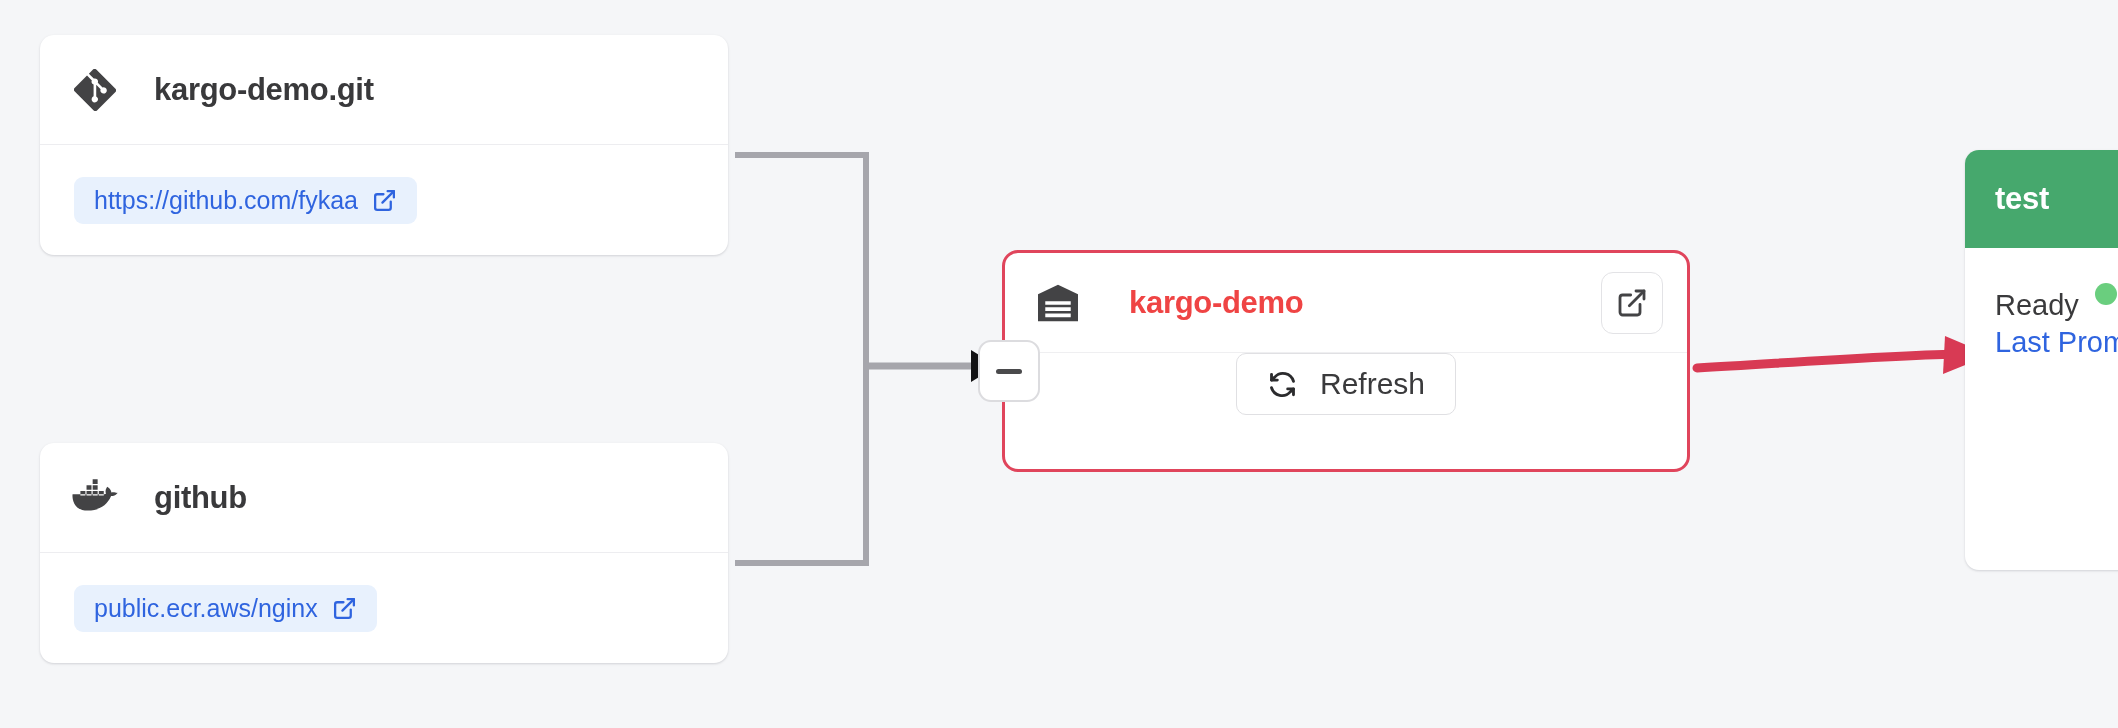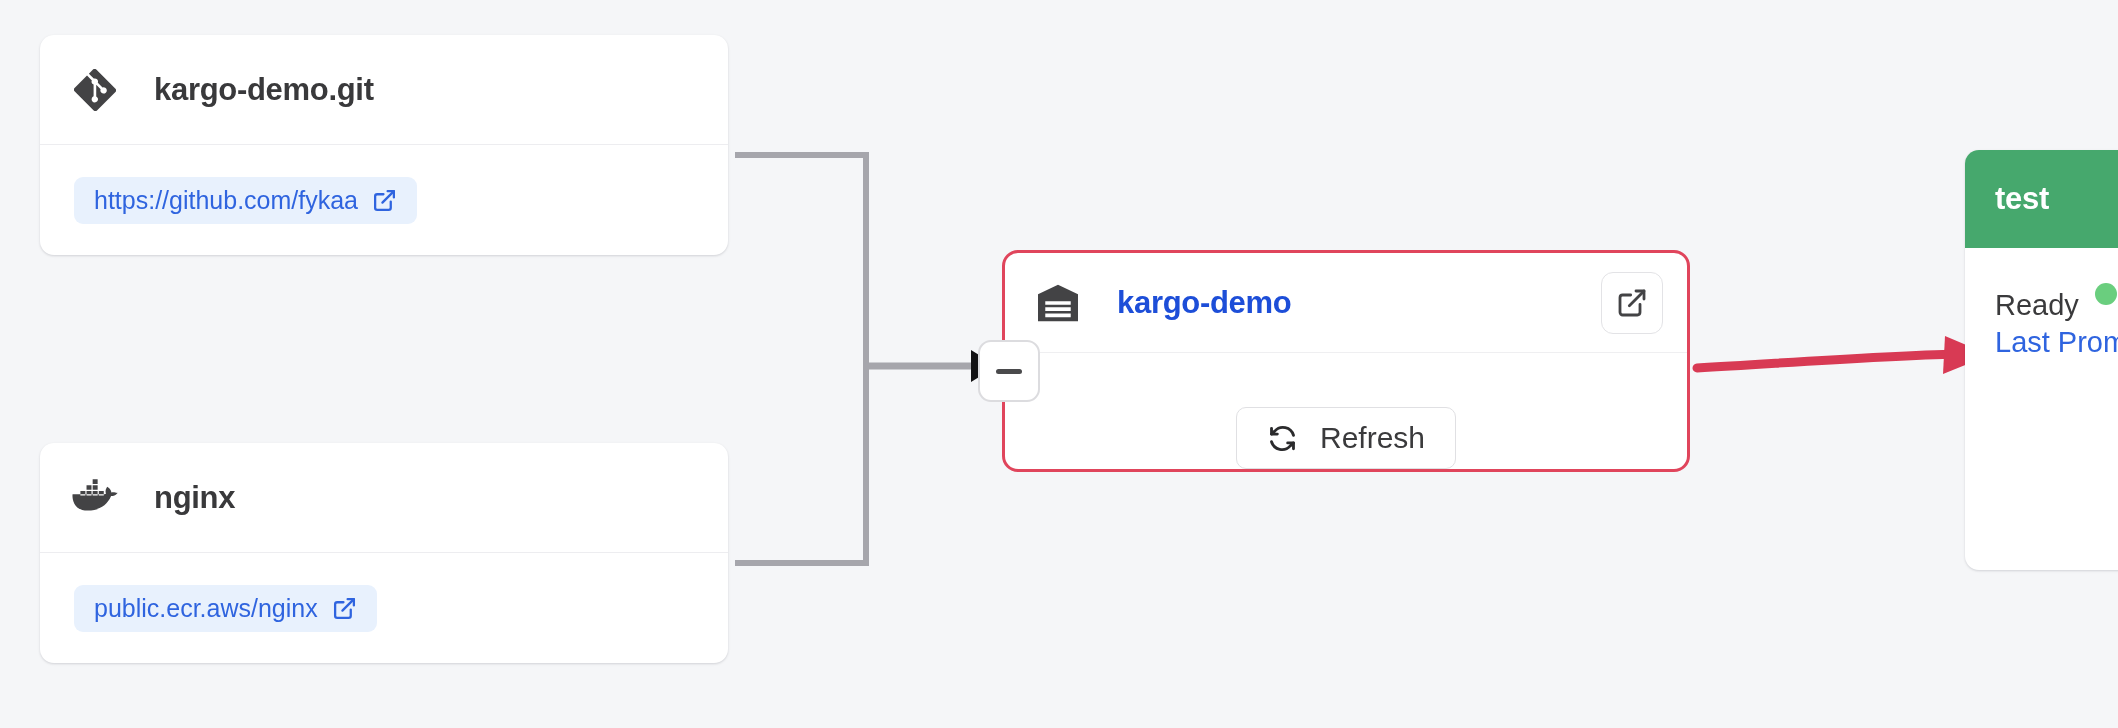--- a/index.html
+++ b/index.html
@@ -76,39 +76,39 @@
     z-index: 4;
   }
   .wh-head {
     height: 100px;
     display: flex;
     align-items: center;
     padding: 0 24px 0 30px;
     border-bottom: 1px solid #efeff1;
   }
   .wh-title {
-    margin-left: 36px;
+    margin-left: 48px;
     font-size: 31px;
     font-weight: 700;
-    color: #1d4ed8;
+    color: #ef4444;
     letter-spacing: -.3px;
     flex: 1 1 auto;
     white-space: nowrap;
   }
   .icon-btn {
     width: 62px; height: 62px;
     border: 1px solid #e3e3e6;
     border-radius: 12px;
     background: #fff;
     display: flex; align-items: center; justify-content: center;
     cursor: pointer;
   }
   .wh-body {
     height: 116px;
-    display: flex; align-items: flex-end; justify-content: center;
+    display: flex; align-items: flex-start; justify-content: center;
   }
   .refresh-btn {
     display: inline-flex;
     align-items: center;
     gap: 22px;
     height: 62px;
     padding: 0 30px;
     border: 1px solid #e0e0e3;
     border-radius: 10px;
     background: #ffffff;
@@ -218,21 +218,21 @@
     </div>
   </div>
 
   <div class="src-card" id="image-source" style="left:40px; top:443px;">
     <div class="src-head">
       <span class="src-icon">
         <svg width="48" height="40" viewBox="0 0 24 20">
           <path fill="#434345" d="M13.98 6.4h2.6v2.36h-2.6V6.4Zm-3.2 0h2.6v2.36h-2.6V6.4Zm-3.2 0h2.6v2.36h-2.6V6.4Zm-3.2 0h2.6v2.36h-2.6V6.4Zm3.2-3.06h2.6V5.7h-2.6V3.34Zm3.2 0h2.6V5.7h-2.6V3.34Zm0-3.07h2.6v2.37h-2.6V.27ZM23.4 7.4c-.56-.38-1.86-.52-2.86-.33-.13-.95-.66-1.77-1.62-2.51l-.55-.37-.37.56c-.48.73-.68 1.93-.28 3-.18.1-.52.24-.98.23H.3c-.2 1.2-.2 8.6 7.9 8.6 5.8 0 10.16-2.68 12.2-7.56 1.14.02 2.4-.3 3-1.18l.34-.5-.34-.24Z"></path>
         </svg>
       </span>
-      <span class="src-title">nginx</span>
+      <span class="src-title">github</span>
     </div>
     <div class="src-body">
       <span class="url-chip">
         <span>public.ecr.aws/nginx</span>
         <span class="ext">
           <svg width="25" height="25" viewBox="0 0 24 24" fill="none" stroke="#2f64df" stroke-width="2.2" stroke-linecap="round" stroke-linejoin="round">
             <path d="M18 13v6a2 2 0 0 1-2 2H5a2 2 0 0 1-2-2V8a2 2 0 0 1 2-2h6"></path>
             <path d="M15 3h6v6"></path>
             <path d="M10 14 21 3"></path>
           </svg>

